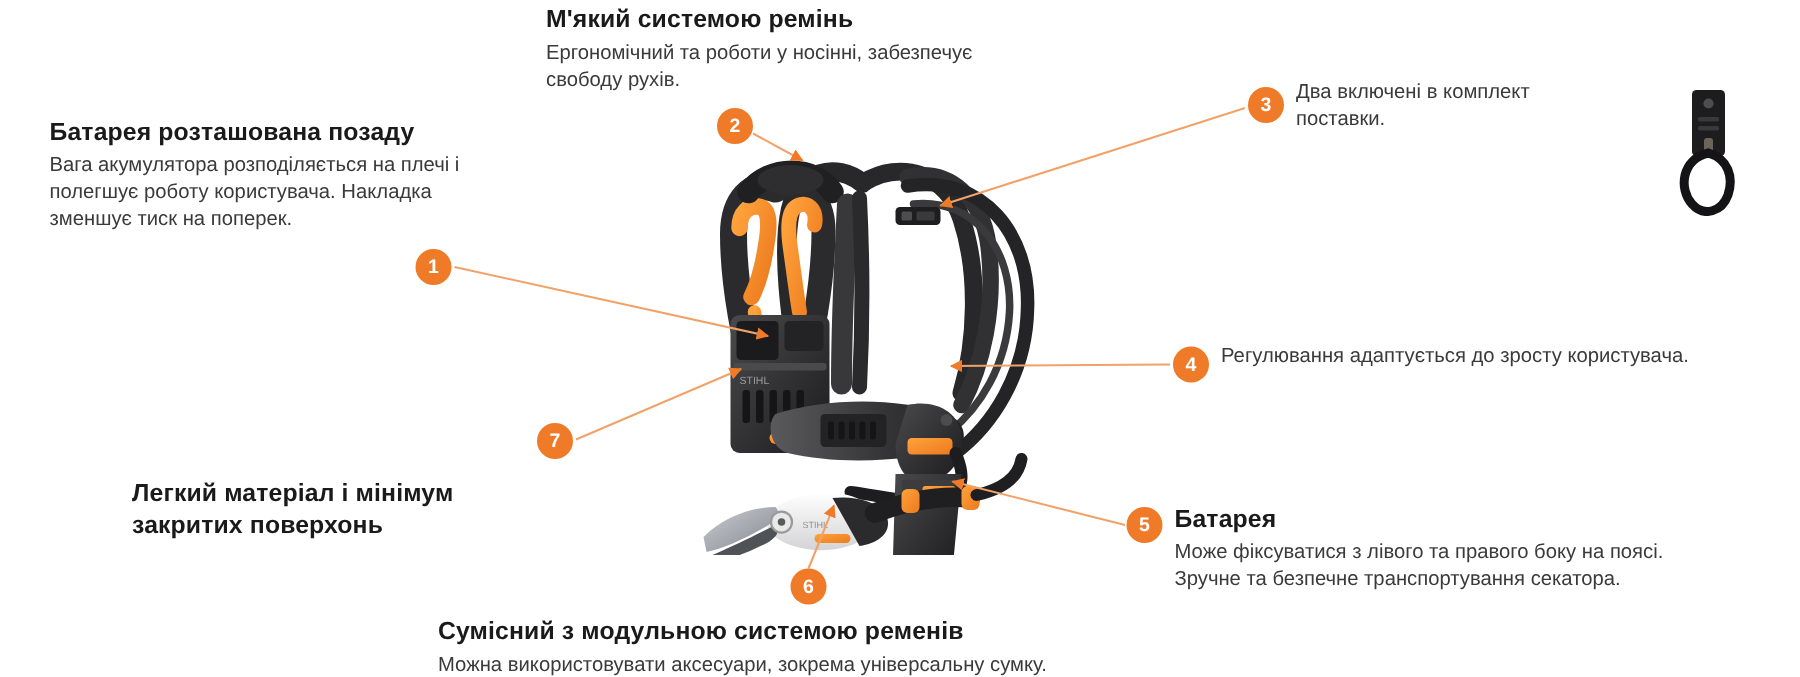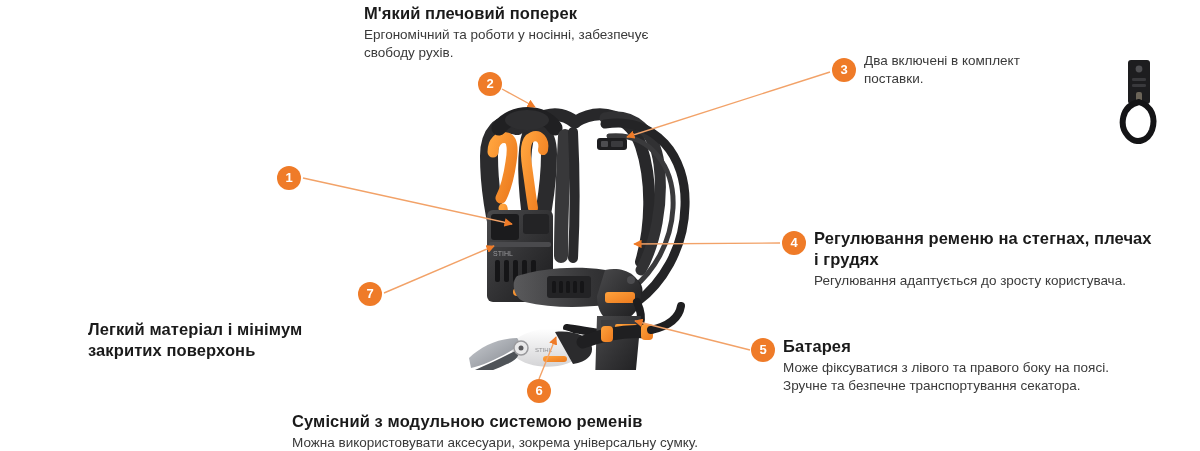--- a/index.html
+++ b/index.html
@@ -238,32 +238,35 @@
   </svg>
 
   <div class="badge" style="left:277px; top:166px;">1</div>
   <div class="badge" style="left:478px; top:72px;">2</div>
   <div class="badge" style="left:832px; top:58px;">3</div>
   <div class="badge" style="left:782px; top:231px;">4</div>
   <div class="badge" style="left:751px; top:338px;">5</div>
   <div class="badge" style="left:527px; top:379px;">6</div>
   <div class="badge" style="left:358px; top:282px;">7</div>
 
+  <div class="callout" style="left:33px; top:78px; width:300px;">
+    <p class="c-title">Батарея розташована позаду</p>
+    <p class="c-body">Вага акумулятора розподіляється на плечі і полегшує роботу користувача. Накладка зменшує тиск на поперек.</p>
+  </div>
 
   <div class="callout" style="left:364px; top:3px; width:310px;">
-    <p class="c-title">М'який плечовий поперек</p>
+    <p class="c-title">М'який системою ремінь</p>
     <p class="c-body">Ергономічний та роботи у носінні, забезпечує свободу рухів.</p>
   </div>
 
   <div class="callout" style="left:864px; top:52px; width:200px;">
     <p class="c-body">Два включені в комплект поставки.</p>
   </div>
 
   <div class="callout" style="left:814px; top:228px; width:340px;">
-    <p class="c-title">Регулювання ременю на стегнах, плечах і грудях</p>
     <p class="c-body">Регулювання адаптується до зросту користувача.</p>
   </div>
 
   <div class="callout" style="left:783px; top:336px; width:370px;">
     <p class="c-title">Батарея</p>
     <p class="c-body">Може фіксуватися з лівого та правого боку на поясі. Зручне та безпечне транспортування секатора.</p>
   </div>
 
   <div class="callout" style="left:292px; top:411px; width:470px;">
     <p class="c-title">Сумісний з модульною системою ременів</p>

